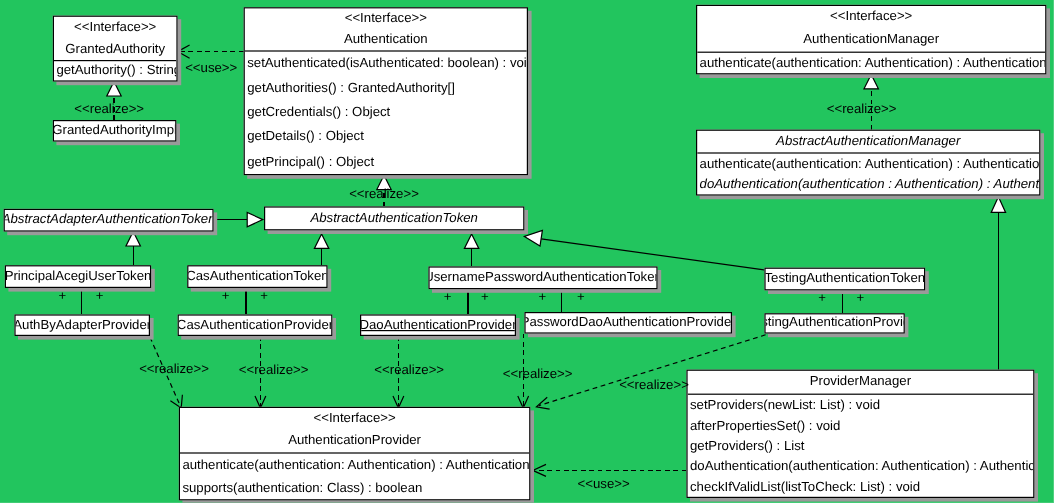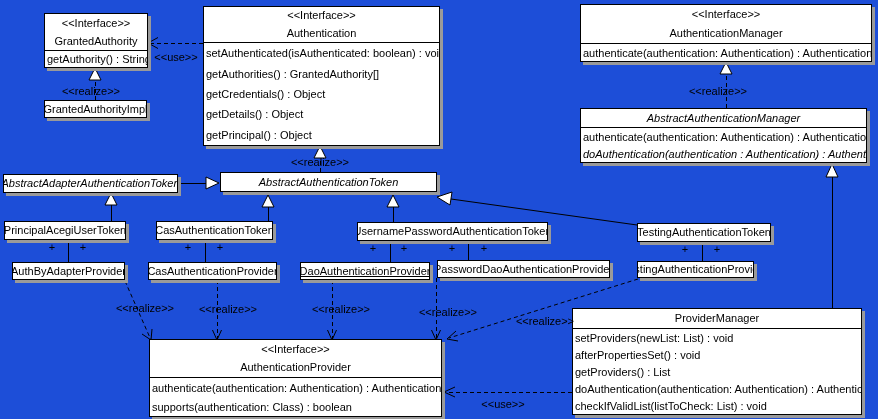--- a/index.html
+++ b/index.html
@@ -1,17 +1,17 @@
 <!DOCTYPE html>
 <html><head>
 <meta charset="utf-8">
 <style>
   html,body{margin:0;padding:0;}
   body{font-family:"Liberation Sans", sans-serif; background:#f0f0f0;}
-  .diagram{position:relative;width:878px;height:419px;background:#1d4ed8;overflow:hidden;
+  .diagram{position:relative;width:878px;height:419px;background:#22c55e;overflow:hidden;
            font-size:11px;color:#000;}
   .edges{position:absolute;left:0;top:0;width:878px;height:419px;}
   .dash{stroke:#000;fill:none;stroke-width:1;stroke-dasharray:4 3;}
   .solid{stroke:#000;fill:none;stroke-width:1;}
   .tri{fill:#fff;stroke:#000;stroke-width:1;}
   .open{fill:none;stroke:#000;stroke-width:1;}
   .cls{position:absolute;box-sizing:border-box;background:#fff;border:1px solid #000;
        box-shadow:3px 3px 0 #9a9a9a;display:flex;flex-direction:column;overflow:hidden;}
   .hdr{flex:0 0 auto;display:flex;flex-direction:column;justify-content:space-around;
        align-items:center;overflow:hidden;}

